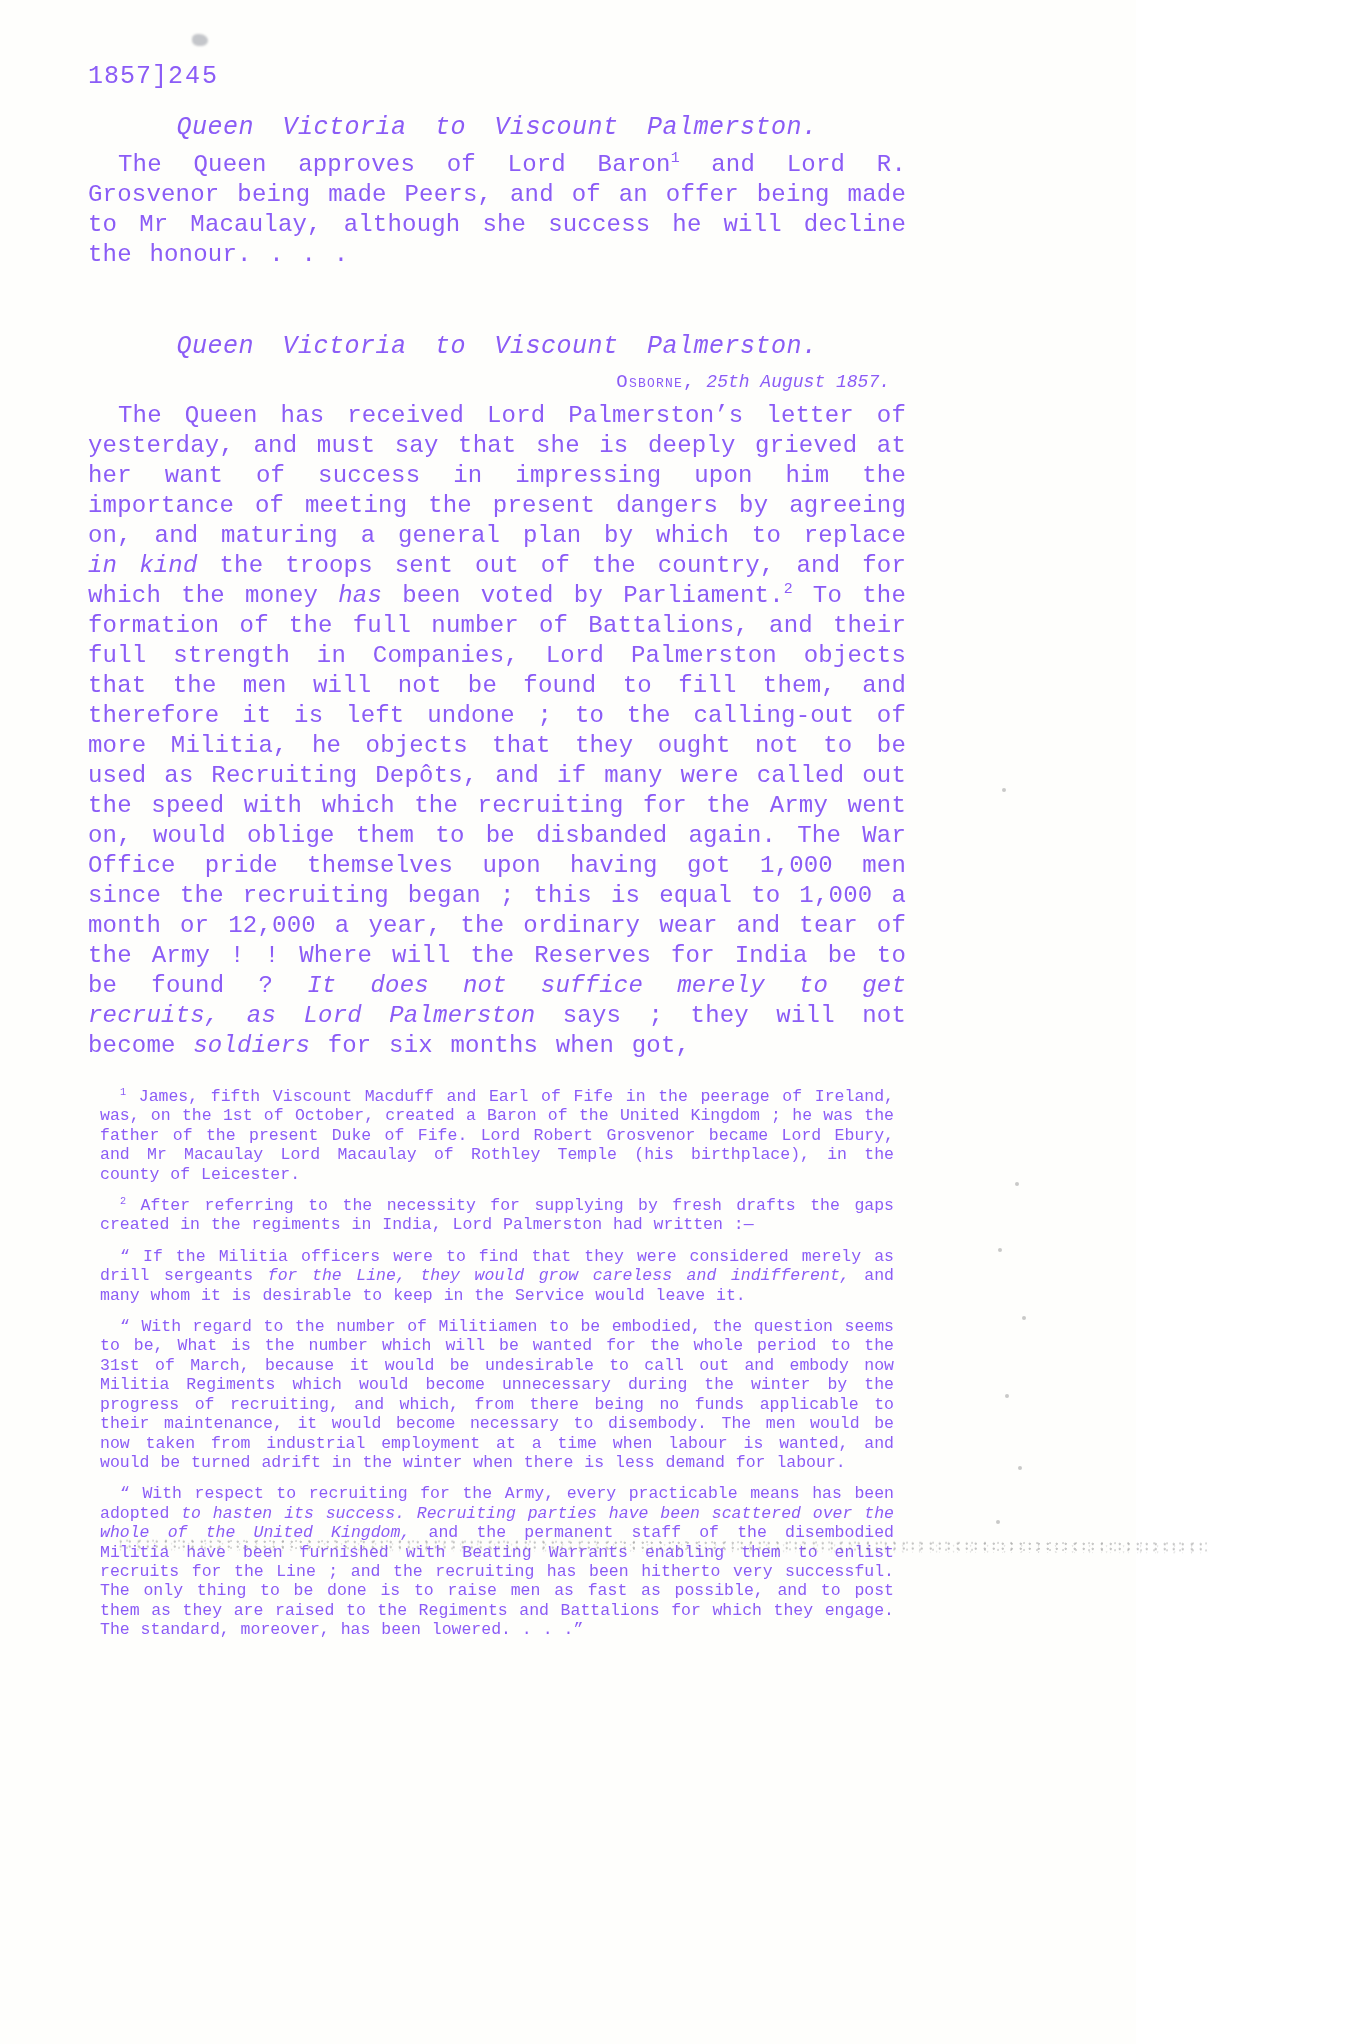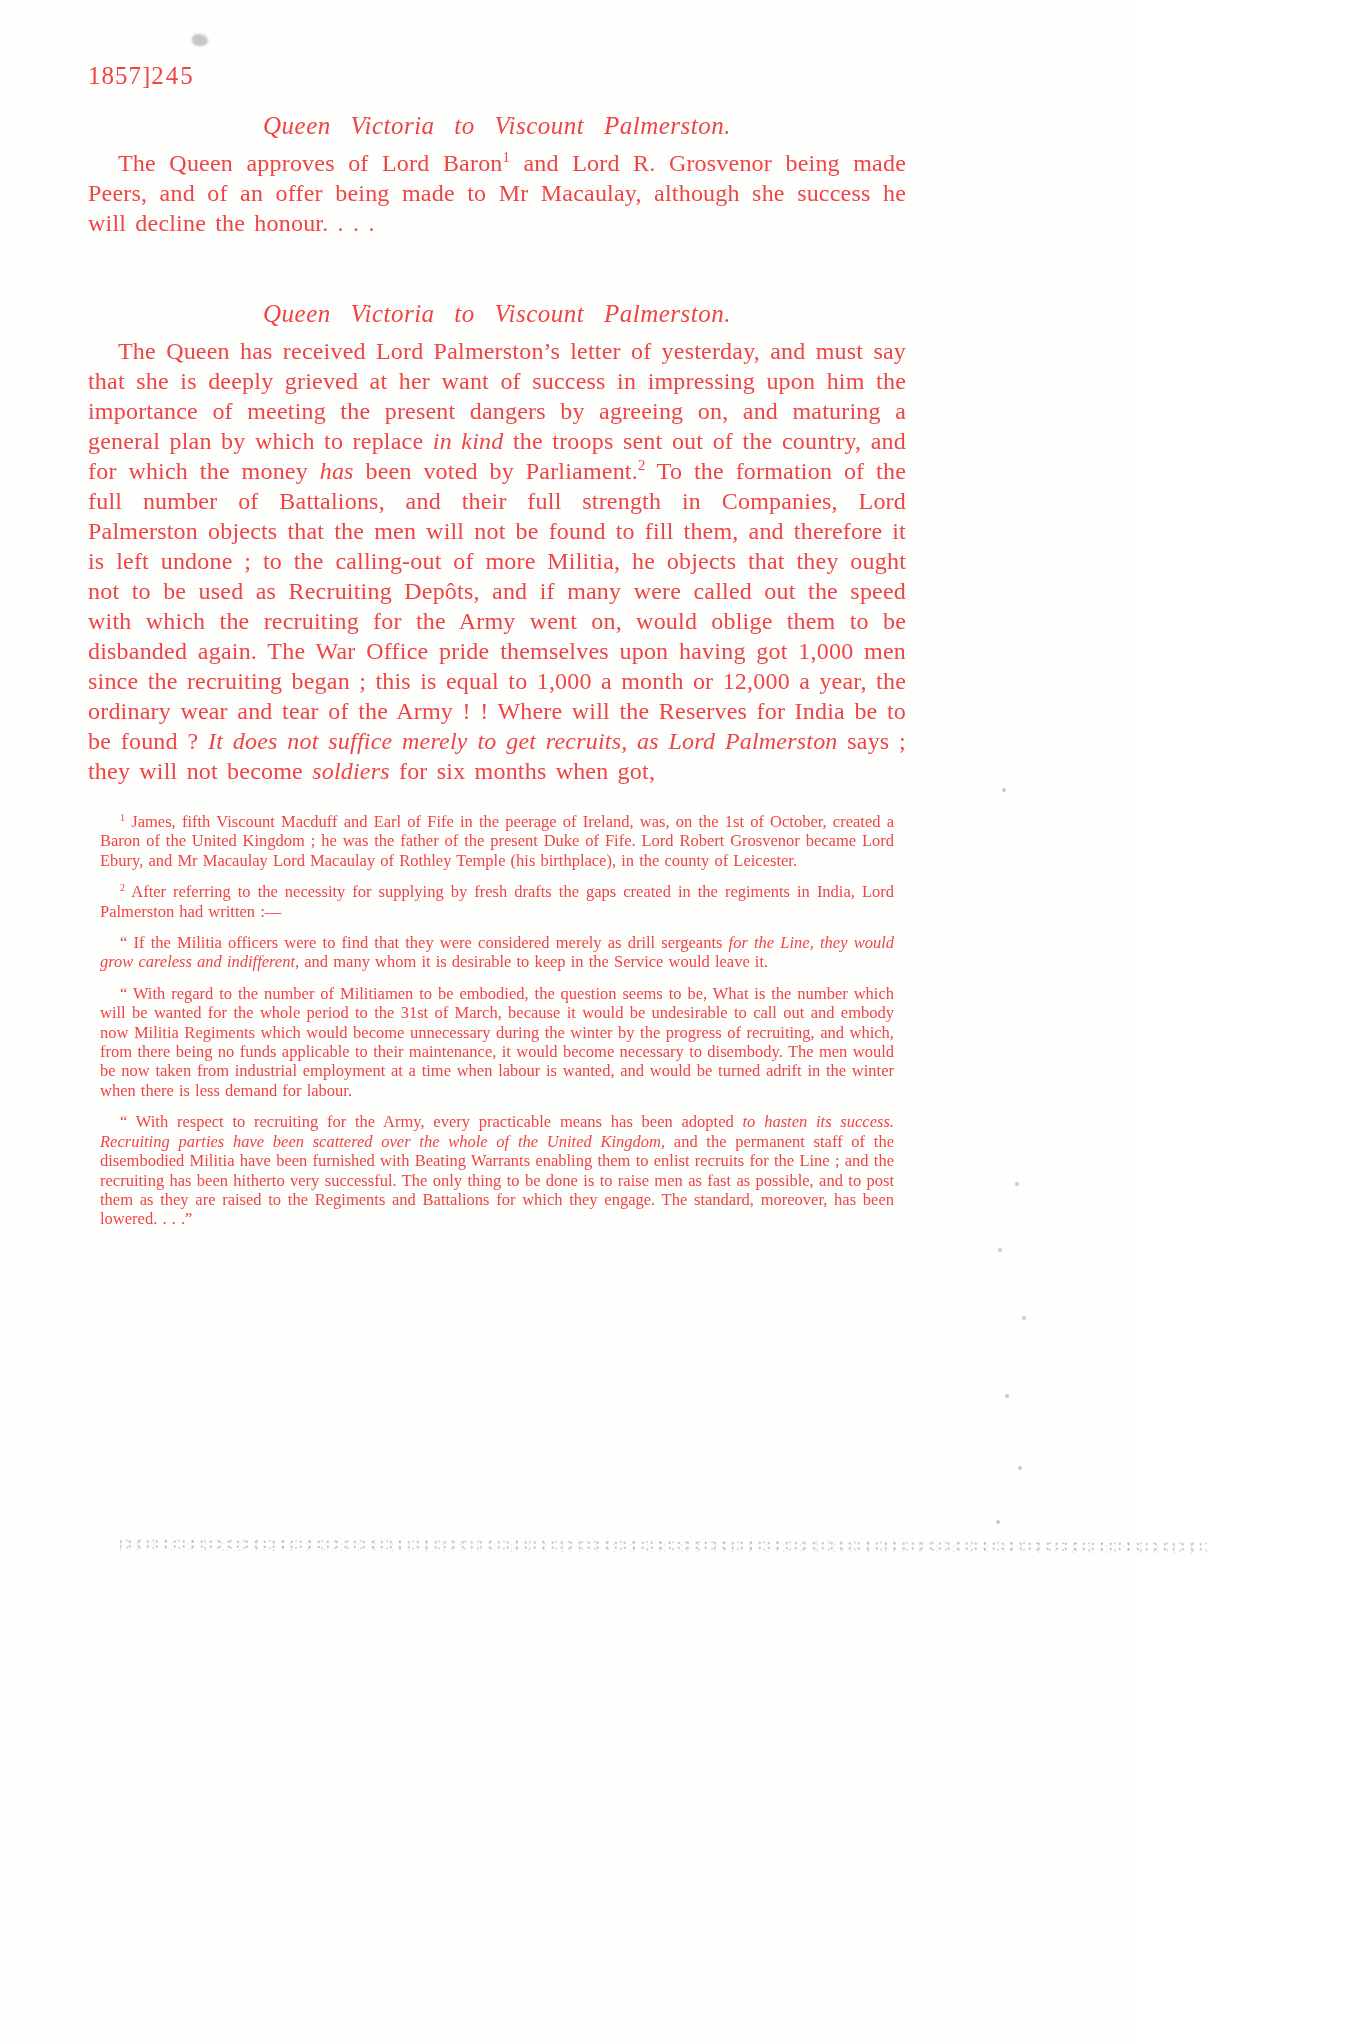--- a/index.html
+++ b/index.html
@@ -6,21 +6,22 @@
   body {
     width: 1360px; height: 2044px;
     background: #ffffff;
     font-family: "Liberation Serif", serif;
     overflow: hidden;
   }
   .page {
     position: relative;
     width: 1136px; height: 2044px;
     background: #fefefc;
-    color: #ef4444;
+    color: #8b5cf6;
+    font-family: Liberation Mono, monospace;
   }
   .content {
     position: absolute;
     left: 88px; top: 62px;
     width: 818px;
   }
   .page-header {
     display: flex;
     align-items: baseline;
   }
@@ -117,20 +118,21 @@
       <span class="page-number">245</span>
     </header>
 
     <section class="letter">
       <h2 class="letter-heading">Queen Victoria to Viscount Palmerston.</h2>
       <p class="letter-body"><span>The Queen approves of Lord Baron</span><sup>1</sup><span> and Lord R. Grosvenor being made Peers, and of an offer being made to Mr Macaulay, although she success he will decline the honour. . . .</span></p>
     </section>
 
     <section class="letter letter-2">
       <h2 class="letter-heading">Queen Victoria to Viscount Palmerston.</h2>
+      <p class="dateline"><span class="sc">Osborne,</span><span class="it"> 25th August 1857.</span></p>
       <p class="letter-body"><span>The Queen has received Lord Palmerston’s letter of yesterday, and must say that she is deeply grieved at her want of success in impressing upon him the importance of meeting the present dangers by agreeing on, and maturing a general plan by which to replace </span><span class="it">in kind</span><span> the troops sent out of the country, and for which the money </span><span class="it">has</span><span> been voted by Parliament.</span><sup>2</sup><span> To the formation of the full number of Battalions, and their full strength in Companies, Lord Palmerston objects that the men will not be found to fill them, and therefore it is left undone ; to the calling-out of more Militia, he objects that they ought not to be used as Recruiting Depôts, and if many were called out the speed with which the recruiting for the Army went on, would oblige them to be disbanded again. The War Office pride themselves upon having got 1,000 men since the recruiting began ; this is equal to 1,000 a month or 12,000 a year, the ordinary wear and tear of the Army ! ! Where will the Reserves for India be to be found ? </span><span class="it">It does not suffice merely to get recruits, as Lord Palmerston</span><span> says ; they will not become </span><span class="it">soldiers</span><span> for six months when got,</span></p>
     </section>
 
     <section class="footnotes">
       <p class="footnote"><sup>1</sup><span> James, fifth Viscount Macduff and Earl of Fife in the peerage of Ireland, was, on the 1st of October, created a Baron of the United Kingdom ; he was the father of the present Duke of Fife. Lord Robert Grosvenor became Lord Ebury, and Mr Macaulay Lord Macaulay of Rothley Temple (his birthplace), in the county of Leicester.</span></p>
       <p class="footnote"><sup>2</sup><span> After referring to the necessity for supplying by fresh drafts the gaps created in the regiments in India, Lord Palmerston had written :—</span></p>
       <p class="footnote"><span>“ If the Militia officers were to find that they were considered merely as drill sergeants </span><span class="it">for the Line, they would grow careless and indifferent,</span><span> and many whom it is desirable to keep in the Service would leave it.</span></p>
       <p class="footnote"><span>“ With regard to the number of Militiamen to be embodied, the question seems to be, What is the number which will be wanted for the whole period to the 31st of March, because it would be undesirable to call out and embody now Militia Regiments which would become unnecessary during the winter by the progress of recruiting, and which, from there being no funds applicable to their maintenance, it would become necessary to disembody. The men would be now taken from industrial employment at a time when labour is wanted, and would be turned adrift in the winter when there is less demand for labour.</span></p>
       <p class="footnote"><span>“ With respect to recruiting for the Army, every practicable means has been adopted </span><span class="it">to hasten its success. Recruiting parties have been scattered over the whole of the United Kingdom,</span><span> and the permanent staff of the disembodied Militia have been furnished with Beating Warrants enabling them to enlist recruits for the Line ; and the recruiting has been hitherto very successful. The only thing to be done is to raise men as fast as possible, and to post them as they are raised to the Regiments and Battalions for which they engage. The standard, moreover, has been lowered. . . .”</span></p>
     </section>

